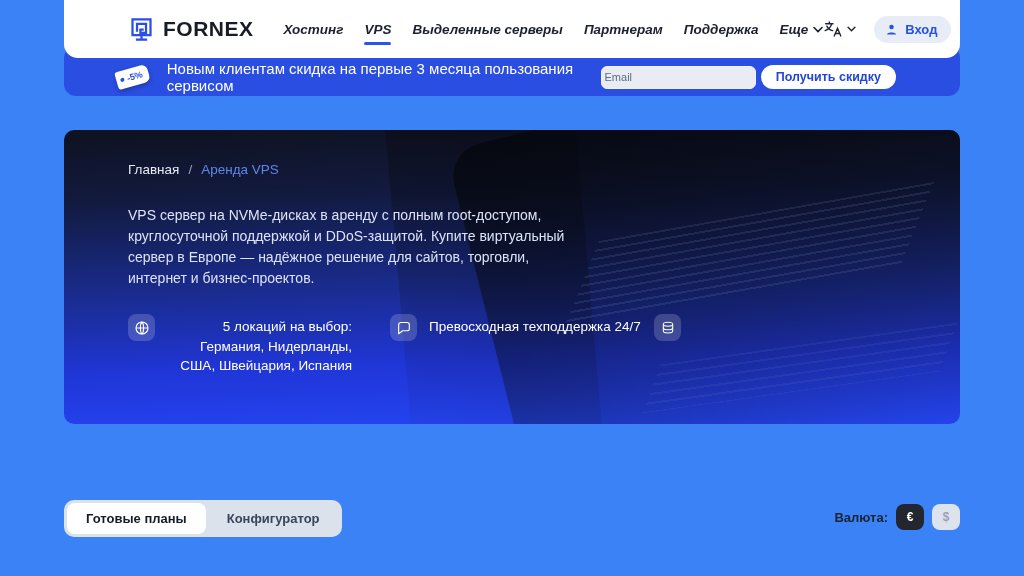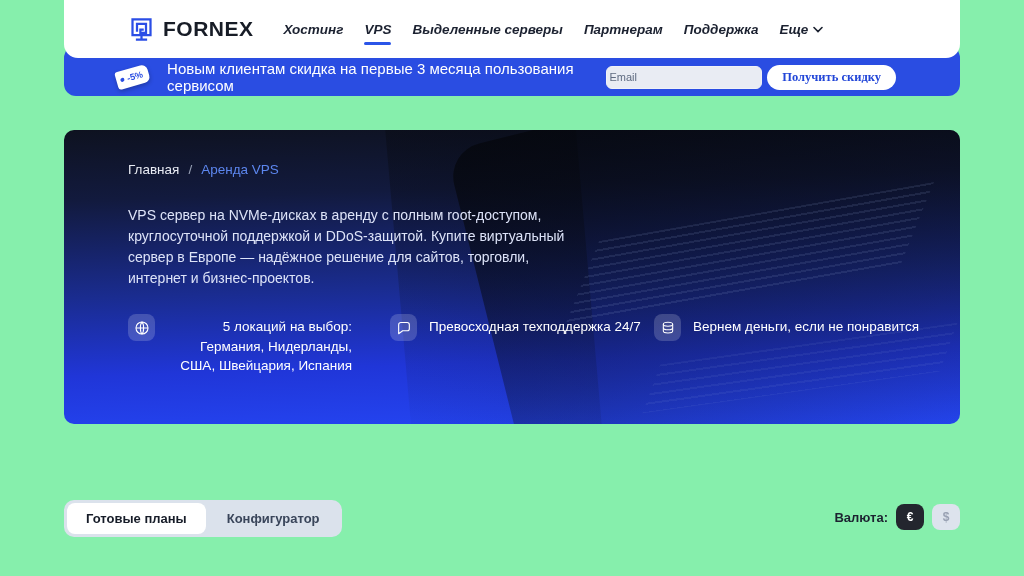--- a/index.html
+++ b/index.html
@@ -1,19 +1,19 @@
 <!DOCTYPE html>
 <html><head>
 <meta charset="utf-8">
 <style>
   * { margin:0; padding:0; box-sizing:border-box; }
   html,body { background:#e7ecf3; }
   .page {
     position:relative; width:1024px; height:576px; overflow:hidden;
-    background:#86efac; font-family:"Liberation Sans", sans-serif;
+    background:#3b82f6; font-family:"Liberation Sans", sans-serif;
   }
   .shell { width:896px; margin:0 auto; }
 
   
   .navbar {
     position:relative; z-index:3; height:58px; background:#ffffff;
     border-radius:0 0 14px 14px; display:flex; align-items:center;
     padding:0 62px 0 64px;
   }
   .brand { display:flex; align-items:center; gap:8px; cursor:pointer; }
@@ -57,21 +57,21 @@
   .promo-msg { margin-left:18px; font-size:15px; color:#ffffff; font-weight:500; }
   .promo-email {
     margin-left:auto; width:170px; height:23px; border-radius:6px;
     border:1px solid #f0f2f7; background:#e9ecf3; padding:0 3px;
     font-size:11px; color:#2a3040; font-family:"Liberation Sans", sans-serif; outline:none;
   }
   .promo-email::placeholder { color:#5f6b80; }
   .promo-cta {
     margin-left:5px; background:#ffffff; border:none; border-radius:13px;
     padding:5px 15px; font-size:12.5px; font-weight:700; color:#2246d8;
-    cursor:pointer; font-family:Liberation Serif, serif; white-space:nowrap;
+    cursor:pointer; font-family:Liberation Sans, sans-serif; white-space:nowrap;
   }
 
   
   .hero {
     position:relative; margin-top:34px; height:294px; border-radius:10px;
     overflow:hidden; color:#ffffff; padding:32px 64px 0;
     background:linear-gradient(178deg,#0e1220 0%,#121a3e 22%,#1a2c90 52%,#2036d8 76%,#2547f6 100%);
   }
   .hero-art { position:absolute; top:0; right:0; width:560px; height:100%; pointer-events:none; }
   .slab1 {
@@ -157,20 +157,39 @@
         <span class="nav-item">Выделенные серверы</span>
         <span class="nav-item">Партнерам</span>
         <span class="nav-item">Поддержка</span>
         <span class="nav-item more">
           <span>Еще</span>
           <svg width="10" height="7" viewBox="0 0 10 7" fill="none" stroke="#1b2130" stroke-width="1.6" stroke-linecap="round">
               <path d="M1 1.5l4 4 4-4"></path>
             </svg>
         </span>
       </nav>
+      <div class="nav-right">
+        <div class="lang">
+          <svg width="20" height="18" viewBox="0 0 24 22" fill="none" stroke="#1c2230" stroke-width="1.7" stroke-linecap="round">
+            <path d="M3 4.5h9M7.5 2.5v2M10.5 4.5c-1 4-4 7-8 8.5"></path>
+            <path d="M4.5 7.5c1.5 3 4 5 7 5.5"></path>
+            <path d="M13.5 19.5L17.5 10l4 9.5M14.8 16.5h5.4"></path>
+          </svg>
+          <svg width="9" height="6" viewBox="0 0 10 7" fill="none" stroke="#1c2230" stroke-width="1.6" stroke-linecap="round">
+              <path d="M1 1.5l4 4 4-4"></path>
+            </svg>
+        </div>
+        <button class="login-btn">
+          <svg width="13" height="13" viewBox="0 0 24 24" fill="#2553e0">
+              <circle cx="12" cy="7.5" r="4.2"></circle>
+              <path d="M3.5 21c1.6-4.6 15.4-4.6 17 0z"></path>
+            </svg>
+          <span>Вход</span>
+        </button>
+      </div>
     </header>
 
     <div class="promo">
       <div class="tag">
         <b>-5%</b>
       </div>
       <span class="promo-msg">Новым клиентам скидка на первые 3 месяца пользования сервисом</span>
       <input class="promo-email" type="text" placeholder="Email" style="">
       <button class="promo-cta">Получить скидку</button>
     </div>
@@ -207,21 +226,20 @@
           <span class="f-text">Превосходная техподдержка 24/7</span>
         </div>
         <div class="feature">
           <span class="f-icon">
             <svg width="16" height="16" viewBox="0 0 24 24" fill="none" stroke="#ffffff" stroke-width="1.6">
                 <ellipse cx="12" cy="6.5" rx="7" ry="3"></ellipse>
                 <path d="M5 6.5v5c0 1.7 3.1 3 7 3s7-1.3 7-3v-5"></path>
                 <path d="M5 11.5v5c0 1.7 3.1 3 7 3s7-1.3 7-3v-5"></path>
               </svg>
           </span>
-          <span class="f-text">Вернем деньги, если не понравится</span>
         </div>
       </div>
     </section>
 
     <div class="bottom-row">
       <div class="tabs">
         <span class="tab active">Готовые планы</span>
         <span class="tab">Конфигуратор</span>
       </div>
       <div class="currency">

